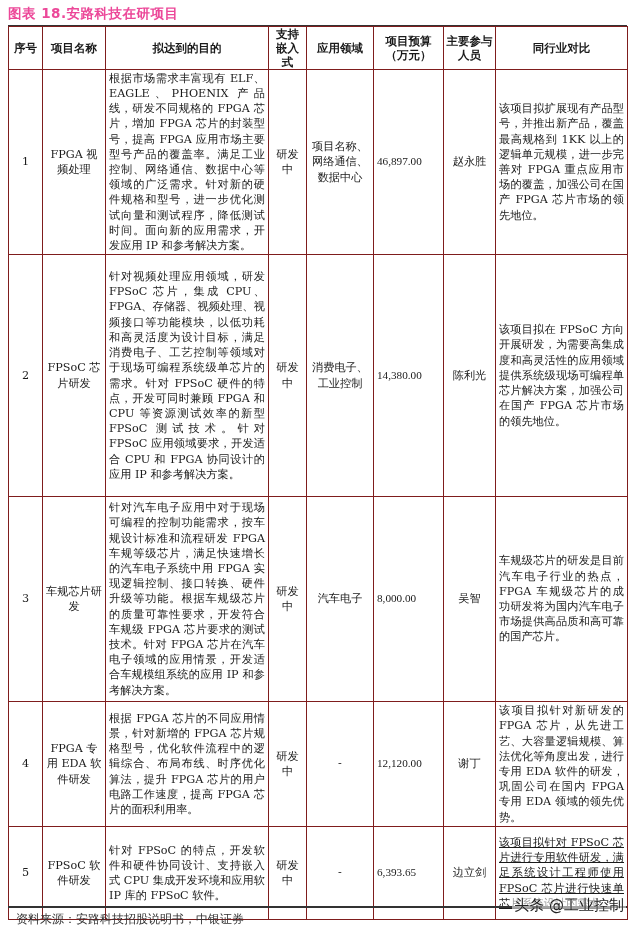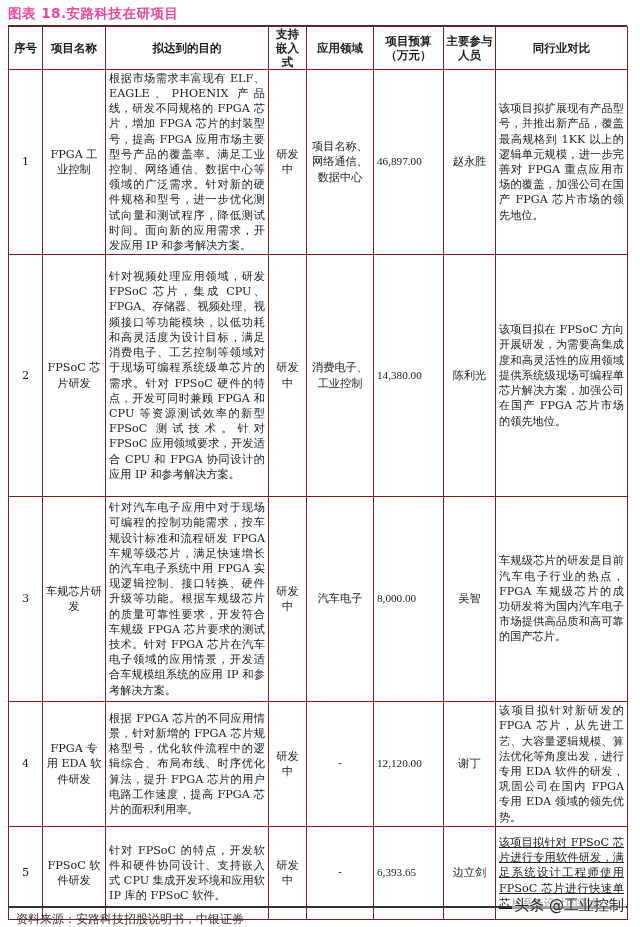--- a/index.html
+++ b/index.html
@@ -85,21 +85,21 @@
       <th>支持嵌入式</th>
       <th>应用领域</th>
       <th>项目预算（万元）</th>
       <th>主要参与人员</th>
       <th>同行业对比</th>
     </tr>
   </thead>
   <tbody>
     <tr class="row1">
       <td class="c">1</td>
-      <td class="c">FPGA 工业控制</td>
+      <td class="c">FPGA 视频处理</td>
       <td class="j">根据市场需求丰富现有 ELF、EAGLE、PHOENIX 产品线，研发不同规格的 FPGA 芯片，增加 FPGA 芯片的封装型号，提高 FPGA 应用市场主要型号产品的覆盖率。满足工业控制、网络通信、数据中心等领域的广泛需求。针对新的硬件规格和型号，进一步优化测试向量和测试程序，降低测试时间。面向新的应用需求，开发应用 IP 和参考解决方案。</td>
       <td class="c">研发中</td>
       <td class="c">项目名称、网络通信、数据中心</td>
       <td class="num">46,897.00</td>
       <td class="c">赵永胜</td>
       <td class="j">该项目拟扩展现有产品型号，并推出新产品，覆盖最高规格到 1KK 以上的逻辑单元规模，进一步完善对 FPGA 重点应用市场的覆盖，加强公司在国产 FPGA 芯片市场的领先地位。</td>
     </tr>
     <tr class="row2">
       <td class="c">2</td>
       <td class="c">FPSoC 芯片研发</td>

